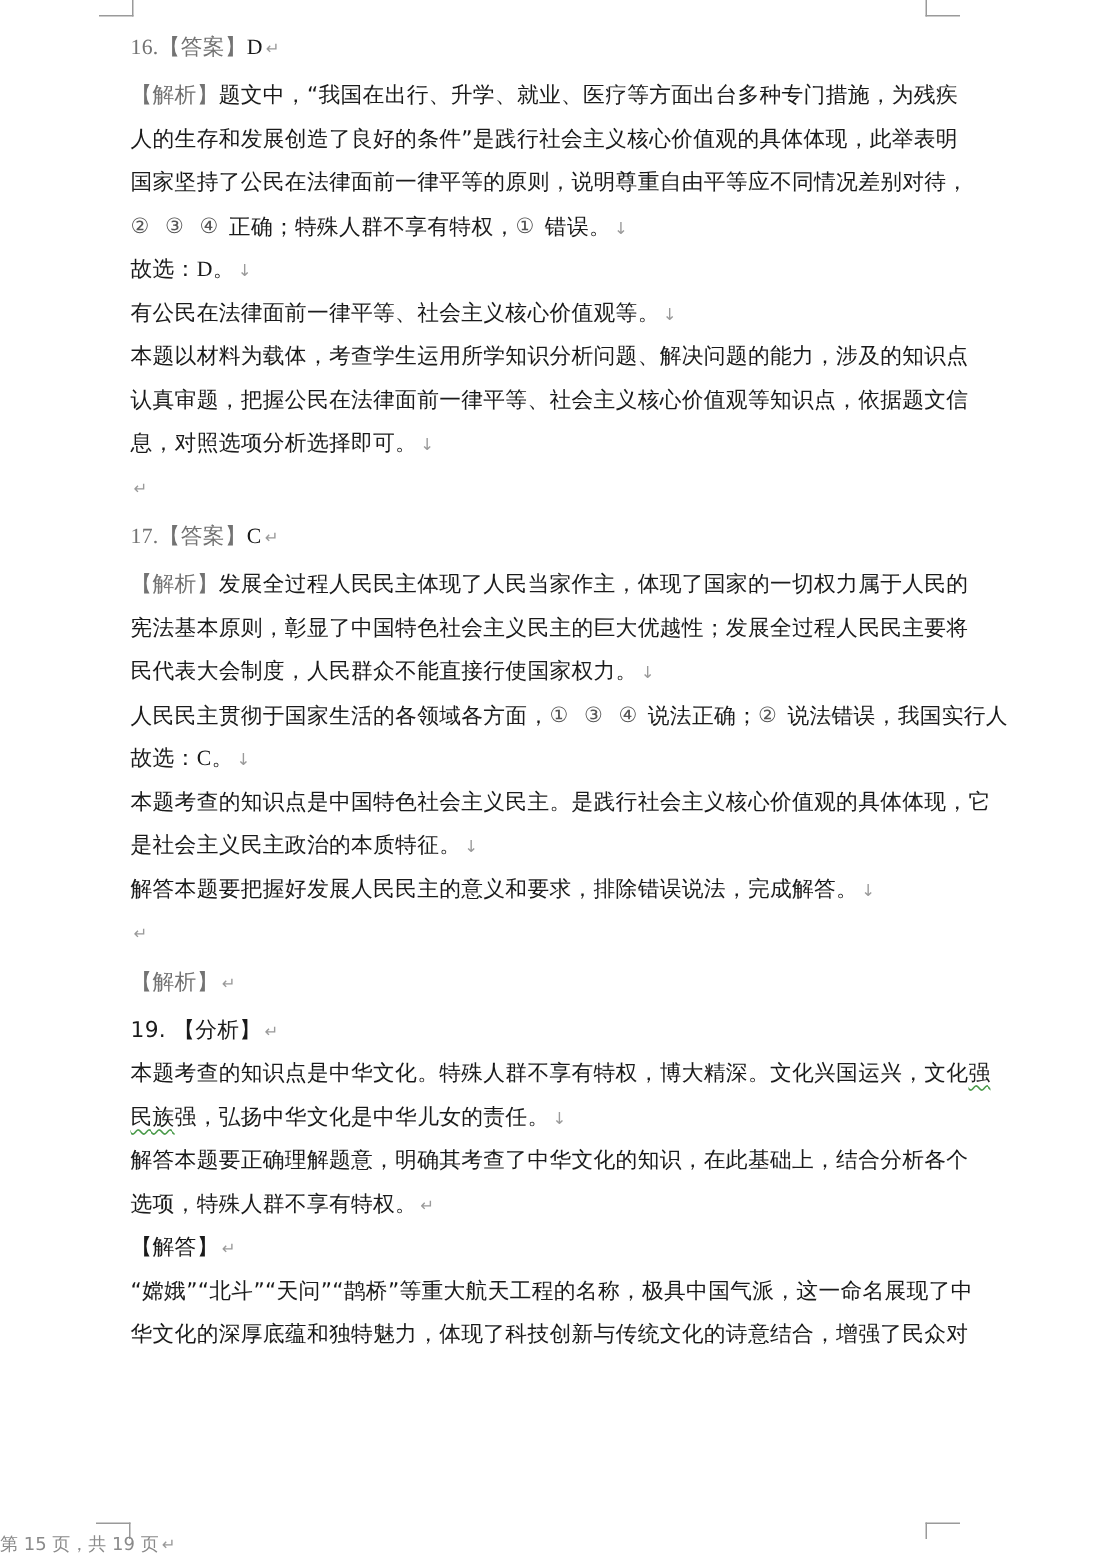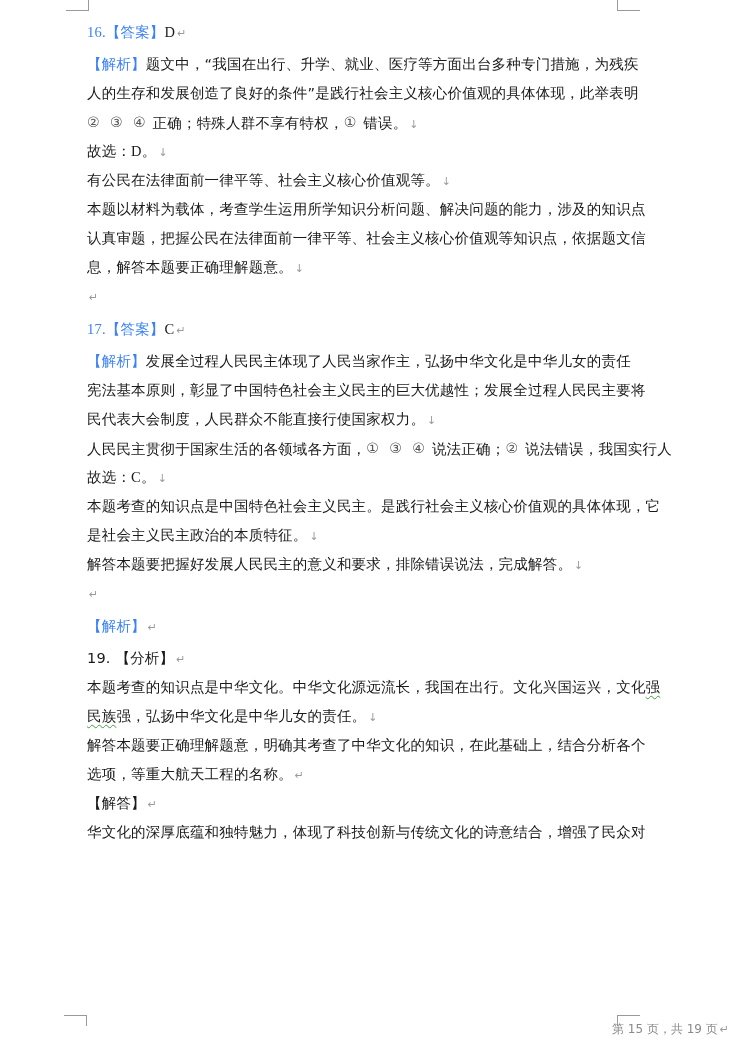--- a/index.html
+++ b/index.html
@@ -7,26 +7,26 @@
          font-family: "DejaVu Sans", "Liberation Sans", sans-serif; color: #1a1a1a; }
   .page { position: absolute; left: 0; top: 0; width: 729px; height: 1039px; background: #fff; }
   .crop { position: absolute; width: 20px; height: 12px; border-color: #9a9a9a; border-style: solid; border-width: 0; }
   .crop.tl { left: 64px; top: 0; border-right-width: 1px; border-bottom-width: 1px; width: 22px; height: 10px; left: 66px; }
   .crop.tr { left: 617px; top: 0; border-left-width: 1px; border-bottom-width: 1px; width: 22px; height: 10px; }
   .crop.bl { left: 64px; top: 1015px; border-right-width: 1px; border-top-width: 1px; width: 22px; height: 10px; }
   .crop.br { left: 617px; top: 1015px; border-left-width: 1px; border-top-width: 1px; width: 22px; height: 10px; }
   .content { position: absolute; left: 87px; top: 14px; width: 530px; }
   .line { font-size: 14.5px; line-height: 29px; height: 29px; white-space: nowrap; letter-spacing: 0.2px; }
   .line.tall { height: 36px; line-height: 36px; }
-  .blue { color: #3b82f6; margin-top: 19px; }
+  .blue { color: #737373; margin-top: 19px; }
   .serif { font-family: "Liberation Serif", "DejaVu Serif", serif; }
   .mark { color: #9a9a9a; font-size: 11px; margin-left: 2px; }
   .circ { font-size: 14px; color: #555; letter-spacing: 3px; margin-right: 4px; vertical-align: 1px; }
   .squig-g { text-decoration: underline wavy #4a9a4a; text-decoration-thickness: 1px; text-underline-offset: 3px; }
-  .footer { position: absolute; left: 0; width: 729px; top: 1021px; text-align: right; font-size: 12px; color: #8a8a8a; }
+  .footer { position: absolute; left: 0; width: 729px; top: 1021px; text-align: left; font-size: 12px; color: #8a8a8a; }
 </style>
 </head>
 <body>
 
 <div class="page">
   <div class="crop tl"></div>
   <div class="crop tr"></div>
   <div class="crop bl"></div>
   <div class="crop br"></div>
 
@@ -35,46 +35,49 @@
     <div class="line tall">
       <span class="blue serif">16.</span><span class="blue">【答案】</span><span class="serif">D</span><span class="mark">↵</span>
     </div>
     <div class="line">
       <span class="blue">【解析】</span><span>题文中，“我国在出行、升学、就业、医疗等方面出台多种专门措施，为残疾</span>
     </div>
     <div class="line">
       <span>人的生存和发展创造了良好的条件”是践行社会主义核心价值观的具体体现，此举表明</span>
     </div>
     <div class="line">
+      <span>国家坚持了公民在法律面前一律平等的原则，说明尊重自由平等应不同情况差别对待，</span>
+    </div>
+    <div class="line">
       <span class="circ">② ③ ④</span><span>正确；特殊人群不享有特权，</span><span class="circ">①</span><span>错误。</span><span class="mark">↓</span>
     </div>
     <div class="line">
       <span>故选：</span><span class="serif">D</span><span>。</span><span class="mark">↓</span>
     </div>
     <div class="line">
       <span>有公民在法律面前一律平等、社会主义核心价值观等。</span><span class="mark">↓</span>
     </div>
     <div class="line">
       <span>本题以材料为载体，考查学生运用所学知识分析问题、解决问题的能力，涉及的知识点</span>
     </div>
     <div class="line">
       <span>认真审题，把握公民在法律面前一律平等、社会主义核心价值观等知识点，依据题文信</span>
     </div>
     <div class="line">
-      <span>息，解答本题要正确理解题意。</span><span class="mark">↓</span>
+      <span>息，对照选项分析选择即可。</span><span class="mark">↓</span>
     </div>
     <div class="line">
       <span class="mark">↵</span>
     </div>
 
     <div class="line tall">
       <span class="blue serif">17.</span><span class="blue">【答案】</span><span class="serif">C</span><span class="mark">↵</span>
     </div>
     <div class="line">
-      <span class="blue">【解析】</span><span>发展全过程人民民主体现了人民当家作主，弘扬中华文化是中华儿女的责任</span>
+      <span class="blue">【解析】</span><span>发展全过程人民民主体现了人民当家作主，体现了国家的一切权力属于人民的</span>
     </div>
     <div class="line">
       <span>宪法基本原则，彰显了中国特色社会主义民主的巨大优越性；发展全过程人民民主要将</span>
     </div>
     <div class="line">
       <span>民代表大会制度，人民群众不能直接行使国家权力。</span><span class="mark">↓</span>
     </div>
     <div class="line">
       <span>人民民主贯彻于国家生活的各领域各方面，</span><span class="circ">① ③ ④</span><span>说法正确；</span><span class="circ">②</span><span>说法错误，我国实行人</span>
     </div>
@@ -94,33 +97,36 @@
       <span class="mark">↵</span>
     </div>
 
     <div class="line tall">
       <span class="blue">【解析】</span><span class="mark">↵</span>
     </div>
     <div class="line">
       <span>19. 【分析】</span><span class="mark">↵</span>
     </div>
     <div class="line">
-      <span>本题考查的知识点是中华文化。中华文化源远流长，我国在出行。文化兴国运兴，文化</span><span class="squig-g">强</span>
+      <span>本题考查的知识点是中华文化。特殊人群不享有特权，博大精深。文化兴国运兴，文化</span><span class="squig-g">强</span>
     </div>
     <div class="line">
       <span class="squig-g">民族</span><span>强，弘扬中华文化是中华儿女的责任。</span><span class="mark">↓</span>
     </div>
     <div class="line">
       <span>解答本题要正确理解题意，明确其考查了中华文化的知识，在此基础上，结合分析各个</span>
     </div>
     <div class="line">
-      <span>选项，等重大航天工程的名称。</span><span class="mark">↵</span>
+      <span>选项，特殊人群不享有特权。</span><span class="mark">↵</span>
     </div>
     <div class="line">
       <span>【解答】</span><span class="mark">↵</span>
+    </div>
+    <div class="line">
+      <span>“嫦娥”“北斗”“天问”“鹊桥”等重大航天工程的名称，极具中国气派，这一命名展现了中</span>
     </div>
     <div class="line">
       <span>华文化的深厚底蕴和独特魅力，体现了科技创新与传统文化的诗意结合，增强了民众对</span>
     </div>
   </div>
 
   <div class="footer">
     <span>第 15 页，共 19 页</span><span class="mark">↵</span>
   </div>
 </div>

